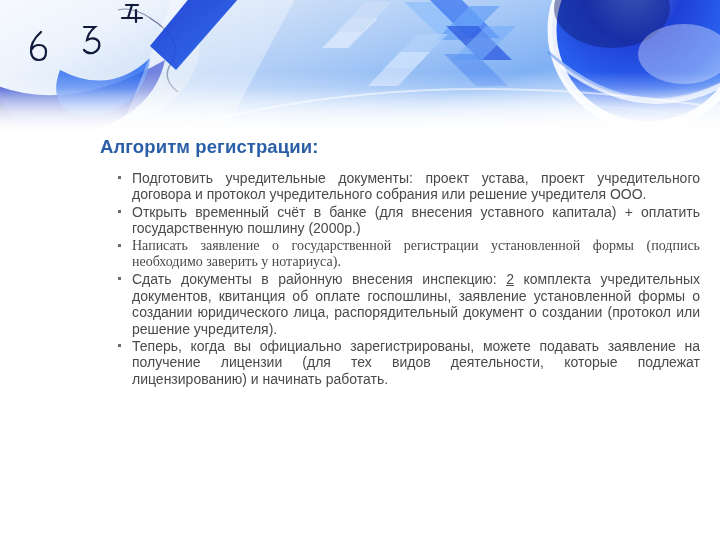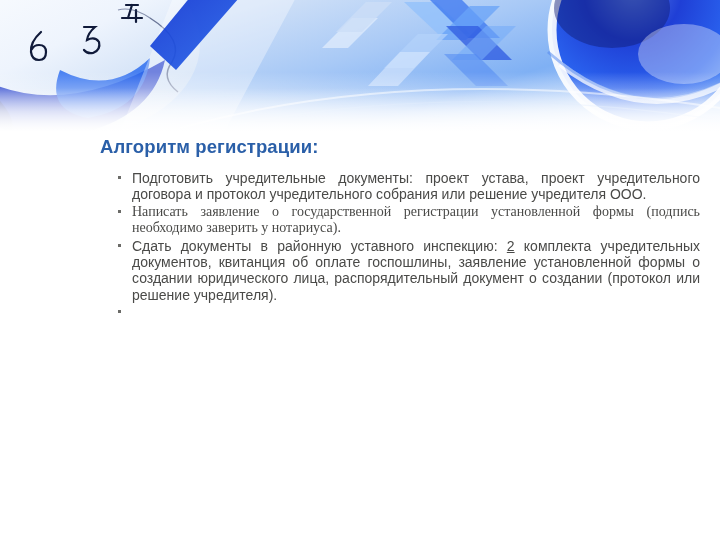--- a/index.html
+++ b/index.html
@@ -176,31 +176,36 @@
   <div id="title" style="color: rgb(42, 95, 168);">Алгоритм регистрации:</div>
 
   <div id="body-area">
     <ul class="bullets" id="bullet-list">
         <li style="color: rgb(74, 74, 72);">
           <span class="bullet-mark"></span>
           <span class="btxt"><span>Подготовить учредительные документы: проект устава, проект учредительного договора и протокол учредительного собрания или решение учредителя ООО.</span></span>
         </li>
         <li style="color: rgb(74, 74, 72);">
           <span class="bullet-mark"></span>
+          <span class="btxt"><span>Открыть временный счёт в банке (для внесения уставного капитала) + оплатить государственную пошлину (2000р.)</span></span>
         </li>
         <li style="color: rgb(74, 74, 72); font-family: Liberation Serif, serif;">
           <span class="bullet-mark"></span>
           <span class="btxt"><span>Написать заявление о государственной регистрации установленной формы (подпись необходимо заверить у нотариуса).</span></span>
         </li>
         <li style="color: rgb(74, 74, 72);">
           <span class="bullet-mark"></span>
-          <span class="btxt"><span>Сдать документы в районную уставного инспекцию: </span><span class="u">2</span><span> комплекта учредительных документов, квитанция об оплате госпошлины, заявление установленной формы о создании юридического лица, распорядительный документ о создании (протокол или решение учредителя).</span></span>
-        </li>
-        <li style="color: rgb(74, 74, 72);">
-          <span class="bullet-mark"></span>
-        </li>
-        <li style="color: rgb(74, 74, 72);">
-          <span class="bullet-mark"></span>
+          <span class="btxt"><span>Сдать документы в районную внесения инспекцию: </span><span class="u">2</span><span> комплекта учредительных документов, квитанция об оплате госпошлины, заявление установленной формы о создании юридического лица, распорядительный документ о создании (протокол или решение учредителя).</span></span>
+        </li>
+        <li style="color: rgb(74, 74, 72);">
+          <span class="bullet-mark"></span>
+        </li>
+        <li style="color: rgb(74, 74, 72);">
+          <span class="bullet-mark"></span>
+        </li>
+        <li style="color: rgb(74, 74, 72);">
+          <span class="bullet-mark"></span>
+          <span class="btxt"><span>Теперь, когда вы официально зарегистрированы, можете подавать заявление на получение лицензии (для тех видов деятельности, которые подлежат лицензированию) и начинать работать.</span></span>
         </li>
       </ul>
   </div>
 
 </div>
 
 </body></html>

